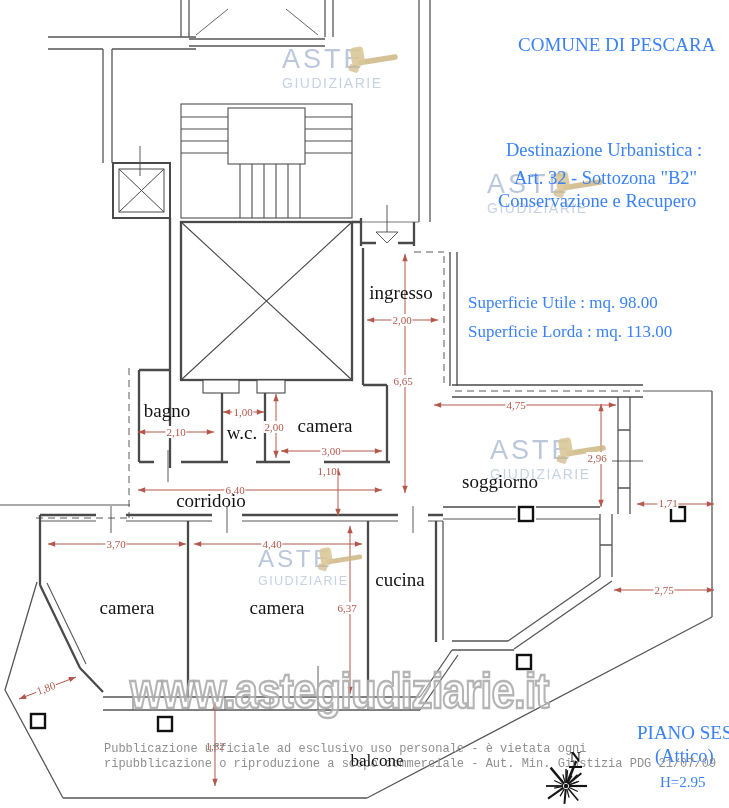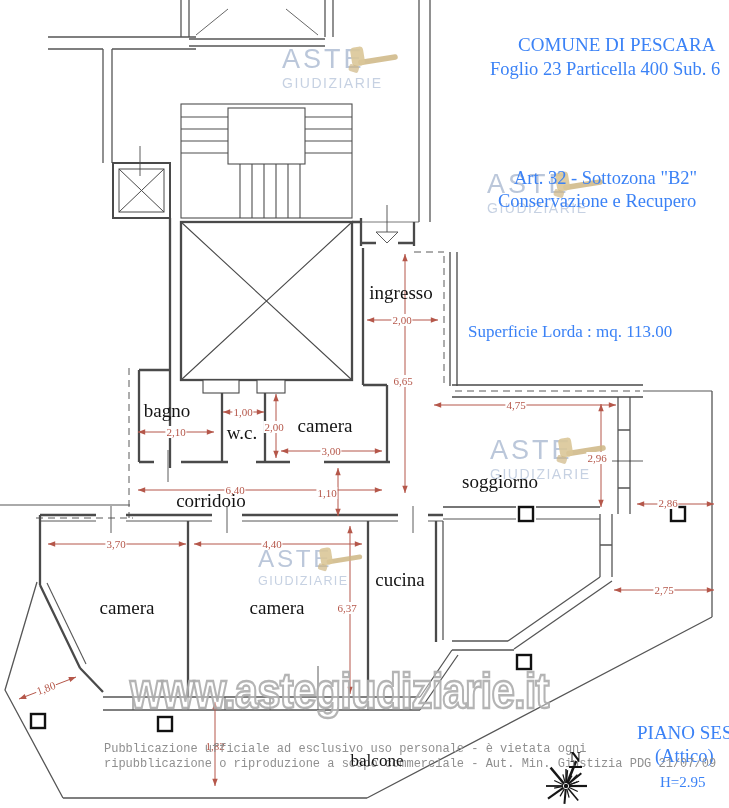--- a/index.html
+++ b/index.html
@@ -229,23 +229,24 @@
   <div class="wm wm4">
     <span class="a">ASTE</span>
     <span class="g">GIUDIZIARIE</span>
     <svg width="54" height="32">
         <use href="#gavel"></use>
       </svg>
   </div>
   <div class="urlwm">www.astegiudiziarie.it</div>
 
   <div class="abs doc t-comune">COMUNE DI PESCARA</div>
-  <div class="abs doc t-foglio">Foglio 23 Particella 400 Sub. 6</div>
+  <div class="abs doc t-dest1">Destinazione Urbanistica :</div>
   <div class="abs doc t-dest2">Art. 32 - Sottozona "B2"</div>
   <div class="abs doc t-dest3">Conservazione e Recupero</div>
+  <div class="abs doc t-sup1">Superficie Utile : mq. 98.00</div>
   <div class="abs doc t-sup2">Superficie Lorda : mq. 113.00</div>
   <div class="abs doc t-piano1">PIANO SES</div>
   <div class="abs doc t-piano2">(Attico)</div>
   <div class="abs doc t-pianoH">H=2.95</div>
 
   <div class="room" style="left:401px;top:293px">ingresso</div>
   <div class="room" style="left:167px;top:411px">bagno</div>
   <div class="room" style="left:242px;top:433px">w.c.</div>
   <div class="room" style="left:325px;top:426px">camera</div>
   <div class="room" style="left:500px;top:482px">soggiorno</div>
@@ -255,24 +256,24 @@
   <div class="room" style="left:400px;top:580px">cucina</div>
   <div class="room r-balcone" style="left:377px;top:761px">balcone</div>
 
   <div class="dim" style="left:402px;top:320px">2,00</div>
   <div class="dim" style="left:403px;top:381px">6,65</div>
   <div class="dim" style="left:243px;top:412px">1,00</div>
   <div class="dim" style="left:274px;top:427px">2,00</div>
   <div class="dim" style="left:331px;top:451px">3,00</div>
   <div class="dim" style="left:176px;top:432px">2,10</div>
   <div class="dim" style="left:235px;top:490px">6,40</div>
-  <div class="dim" style="left:327px;top:493px">1,10</div>
+  <div class="dim" style="left:327px;top:471px">1,10</div>
   <div class="dim" style="left:516px;top:405px">4,75</div>
   <div class="dim" style="left:597px;top:458px">2,96</div>
-  <div class="dim" style="left:668px;top:503px">2,86</div>
+  <div class="dim" style="left:668px;top:503px">1,71</div>
   <div class="dim" style="left:664px;top:590px">2,75</div>
   <div class="dim" style="left:116px;top:544px">3,70</div>
   <div class="dim" style="left:272px;top:544px">4,40</div>
   <div class="dim" style="left:347px;top:608px">6,37</div>
   <div class="dim rot" style="left:46px;top:688px">1,80</div>
   <div class="dim nobg" style="left:215px;top:746px">1,82</div>
 
   <div class="disc">
     <div>Pubblicazione ufficiale ad esclusivo uso personale - è vietata ogni</div>
     <div>ripubblicazione o riproduzione a scopo commerciale - Aut. Min. Giustizia PDG 21/07/09</div>

